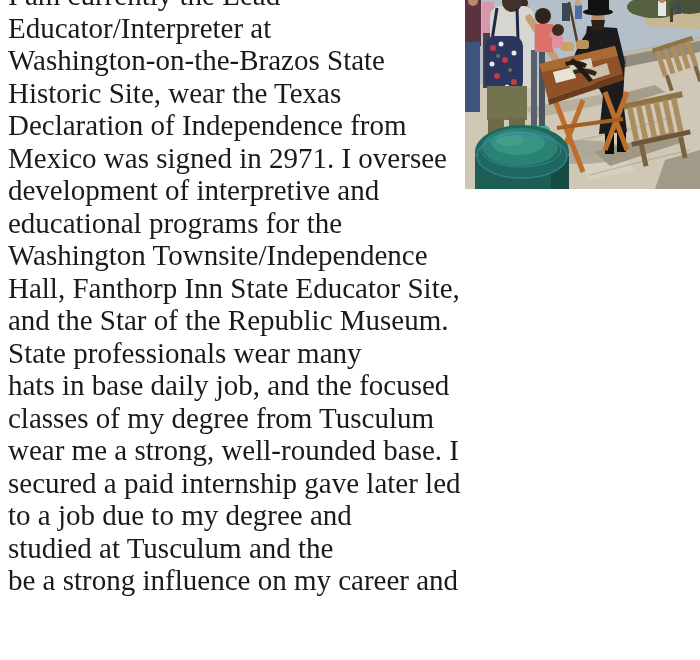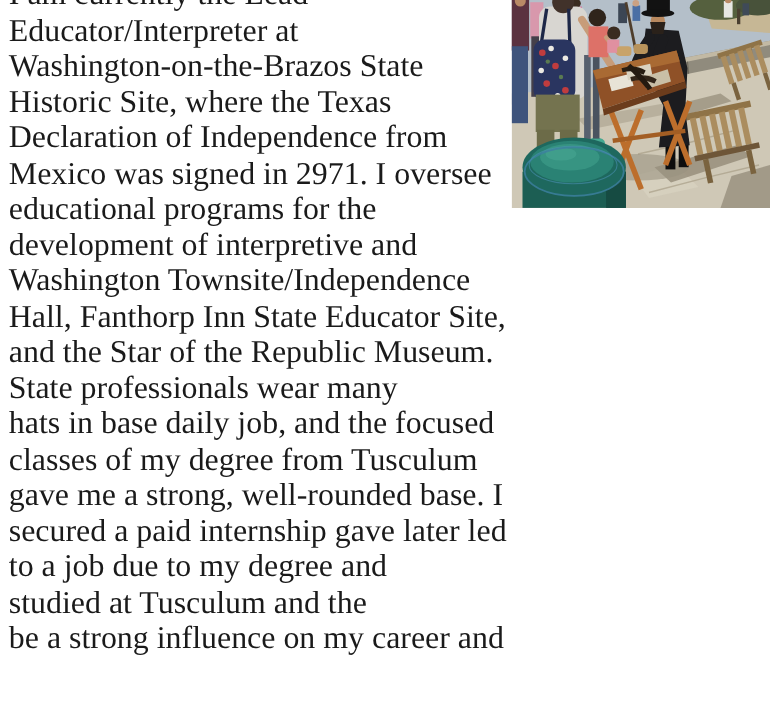--- a/index.html
+++ b/index.html
@@ -38,32 +38,32 @@
   }
   .photo svg { display: block; }
 </style>
 </head>
 <body>
 
 <div class="article">
     <div class="line">I am currently the Lead</div>
     <div class="line">Educator/Interpreter at</div>
     <div class="line">Washington-on-the-Brazos State</div>
-    <div class="line">Historic Site, where the Texas</div>
+    <div class="line">Historic Site, wear the Texas</div>
     <div class="line">Declaration of Independence from</div>
     <div class="line">Mexico was signed in 2971. I oversee</div>
+    <div class="line">development of interpretive and</div>
     <div class="line">educational programs for the</div>
-    <div class="line">development of interpretive and</div>
     <div class="line">Washington Townsite/Independence</div>
     <div class="line">Hall, Fanthorp Inn State Educator Site,</div>
     <div class="line">and the Star of the Republic Museum.</div>
     <div class="line">State professionals wear many</div>
     <div class="line">hats in base daily job, and the focused</div>
     <div class="line">classes of my degree from Tusculum</div>
-    <div class="line">gave me a strong, well-rounded base. I</div>
+    <div class="line">wear me a strong, well-rounded base. I</div>
     <div class="line">secured a paid internship gave later led</div>
     <div class="line">to a job due to my degree and</div>
     <div class="line">studied at Tusculum and the</div>
     <div class="line">be a strong influence on my career and</div>
   </div>
 
 <figure class="photo">
   <svg width="235" height="189" viewBox="0 0 235 189" xmlns="http://www.w3.org/2000/svg">
 
     <rect x="0" y="0" width="235" height="95" fill="#b4bfc9"></rect>

